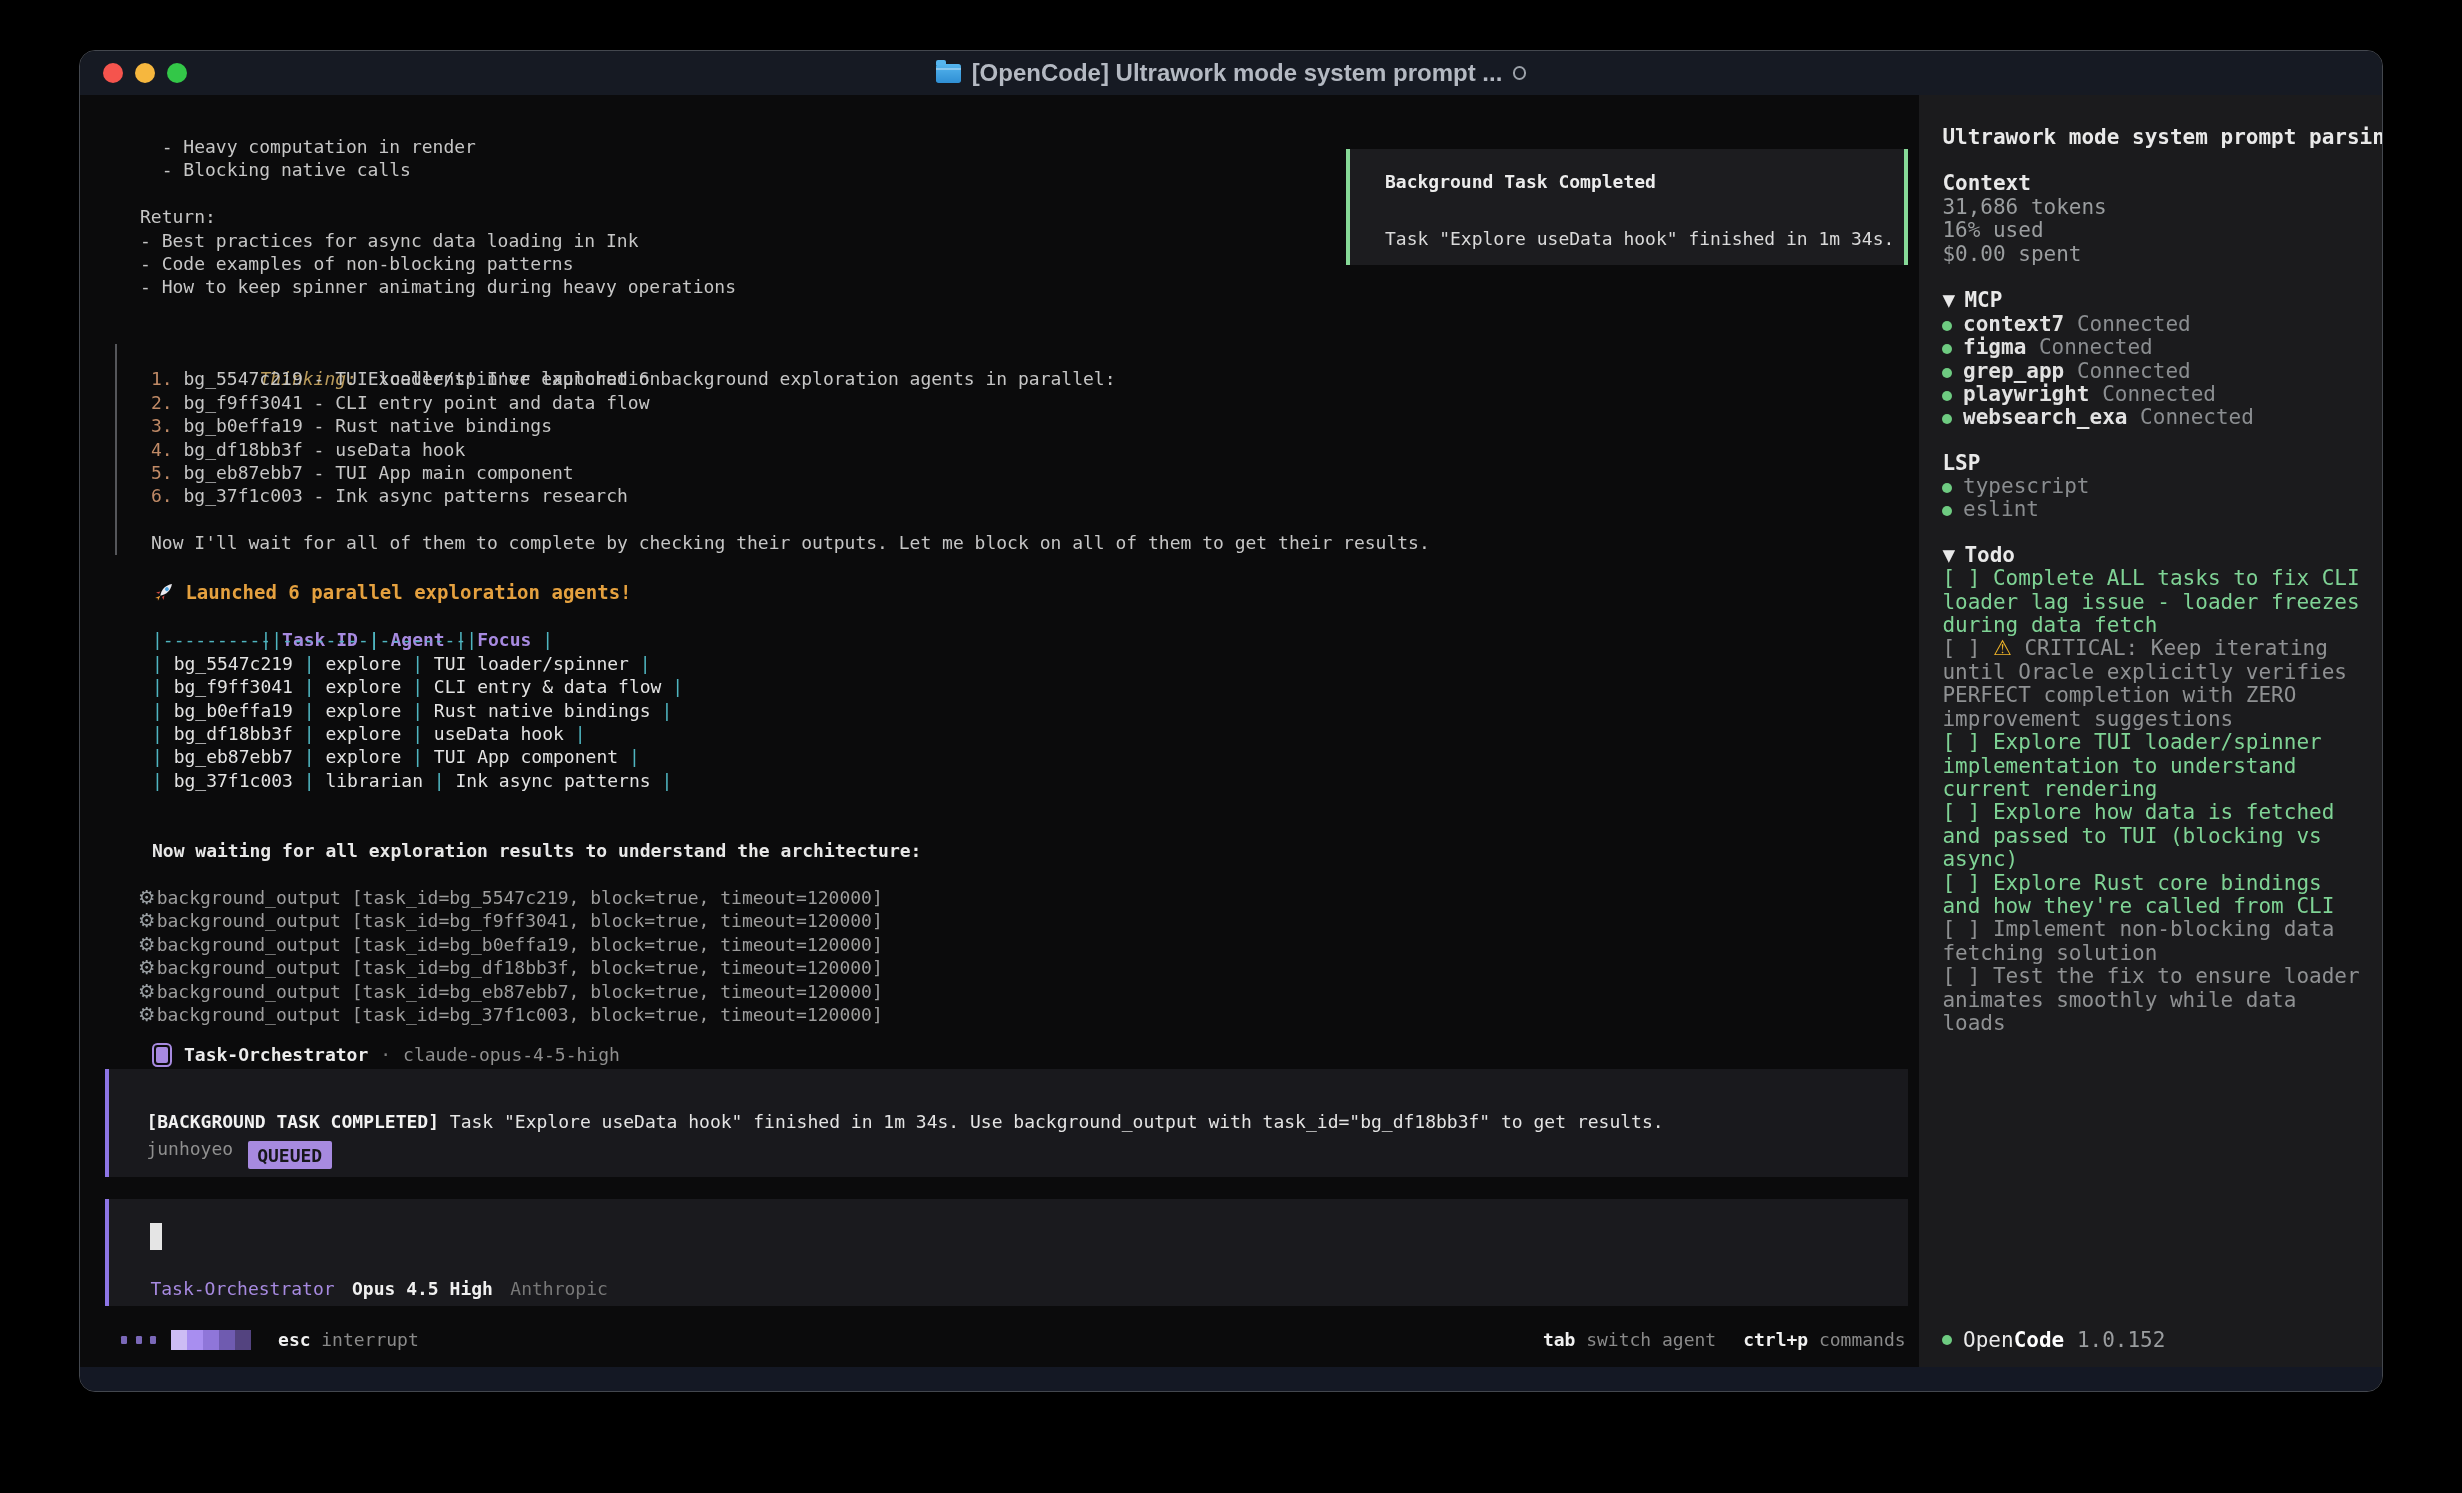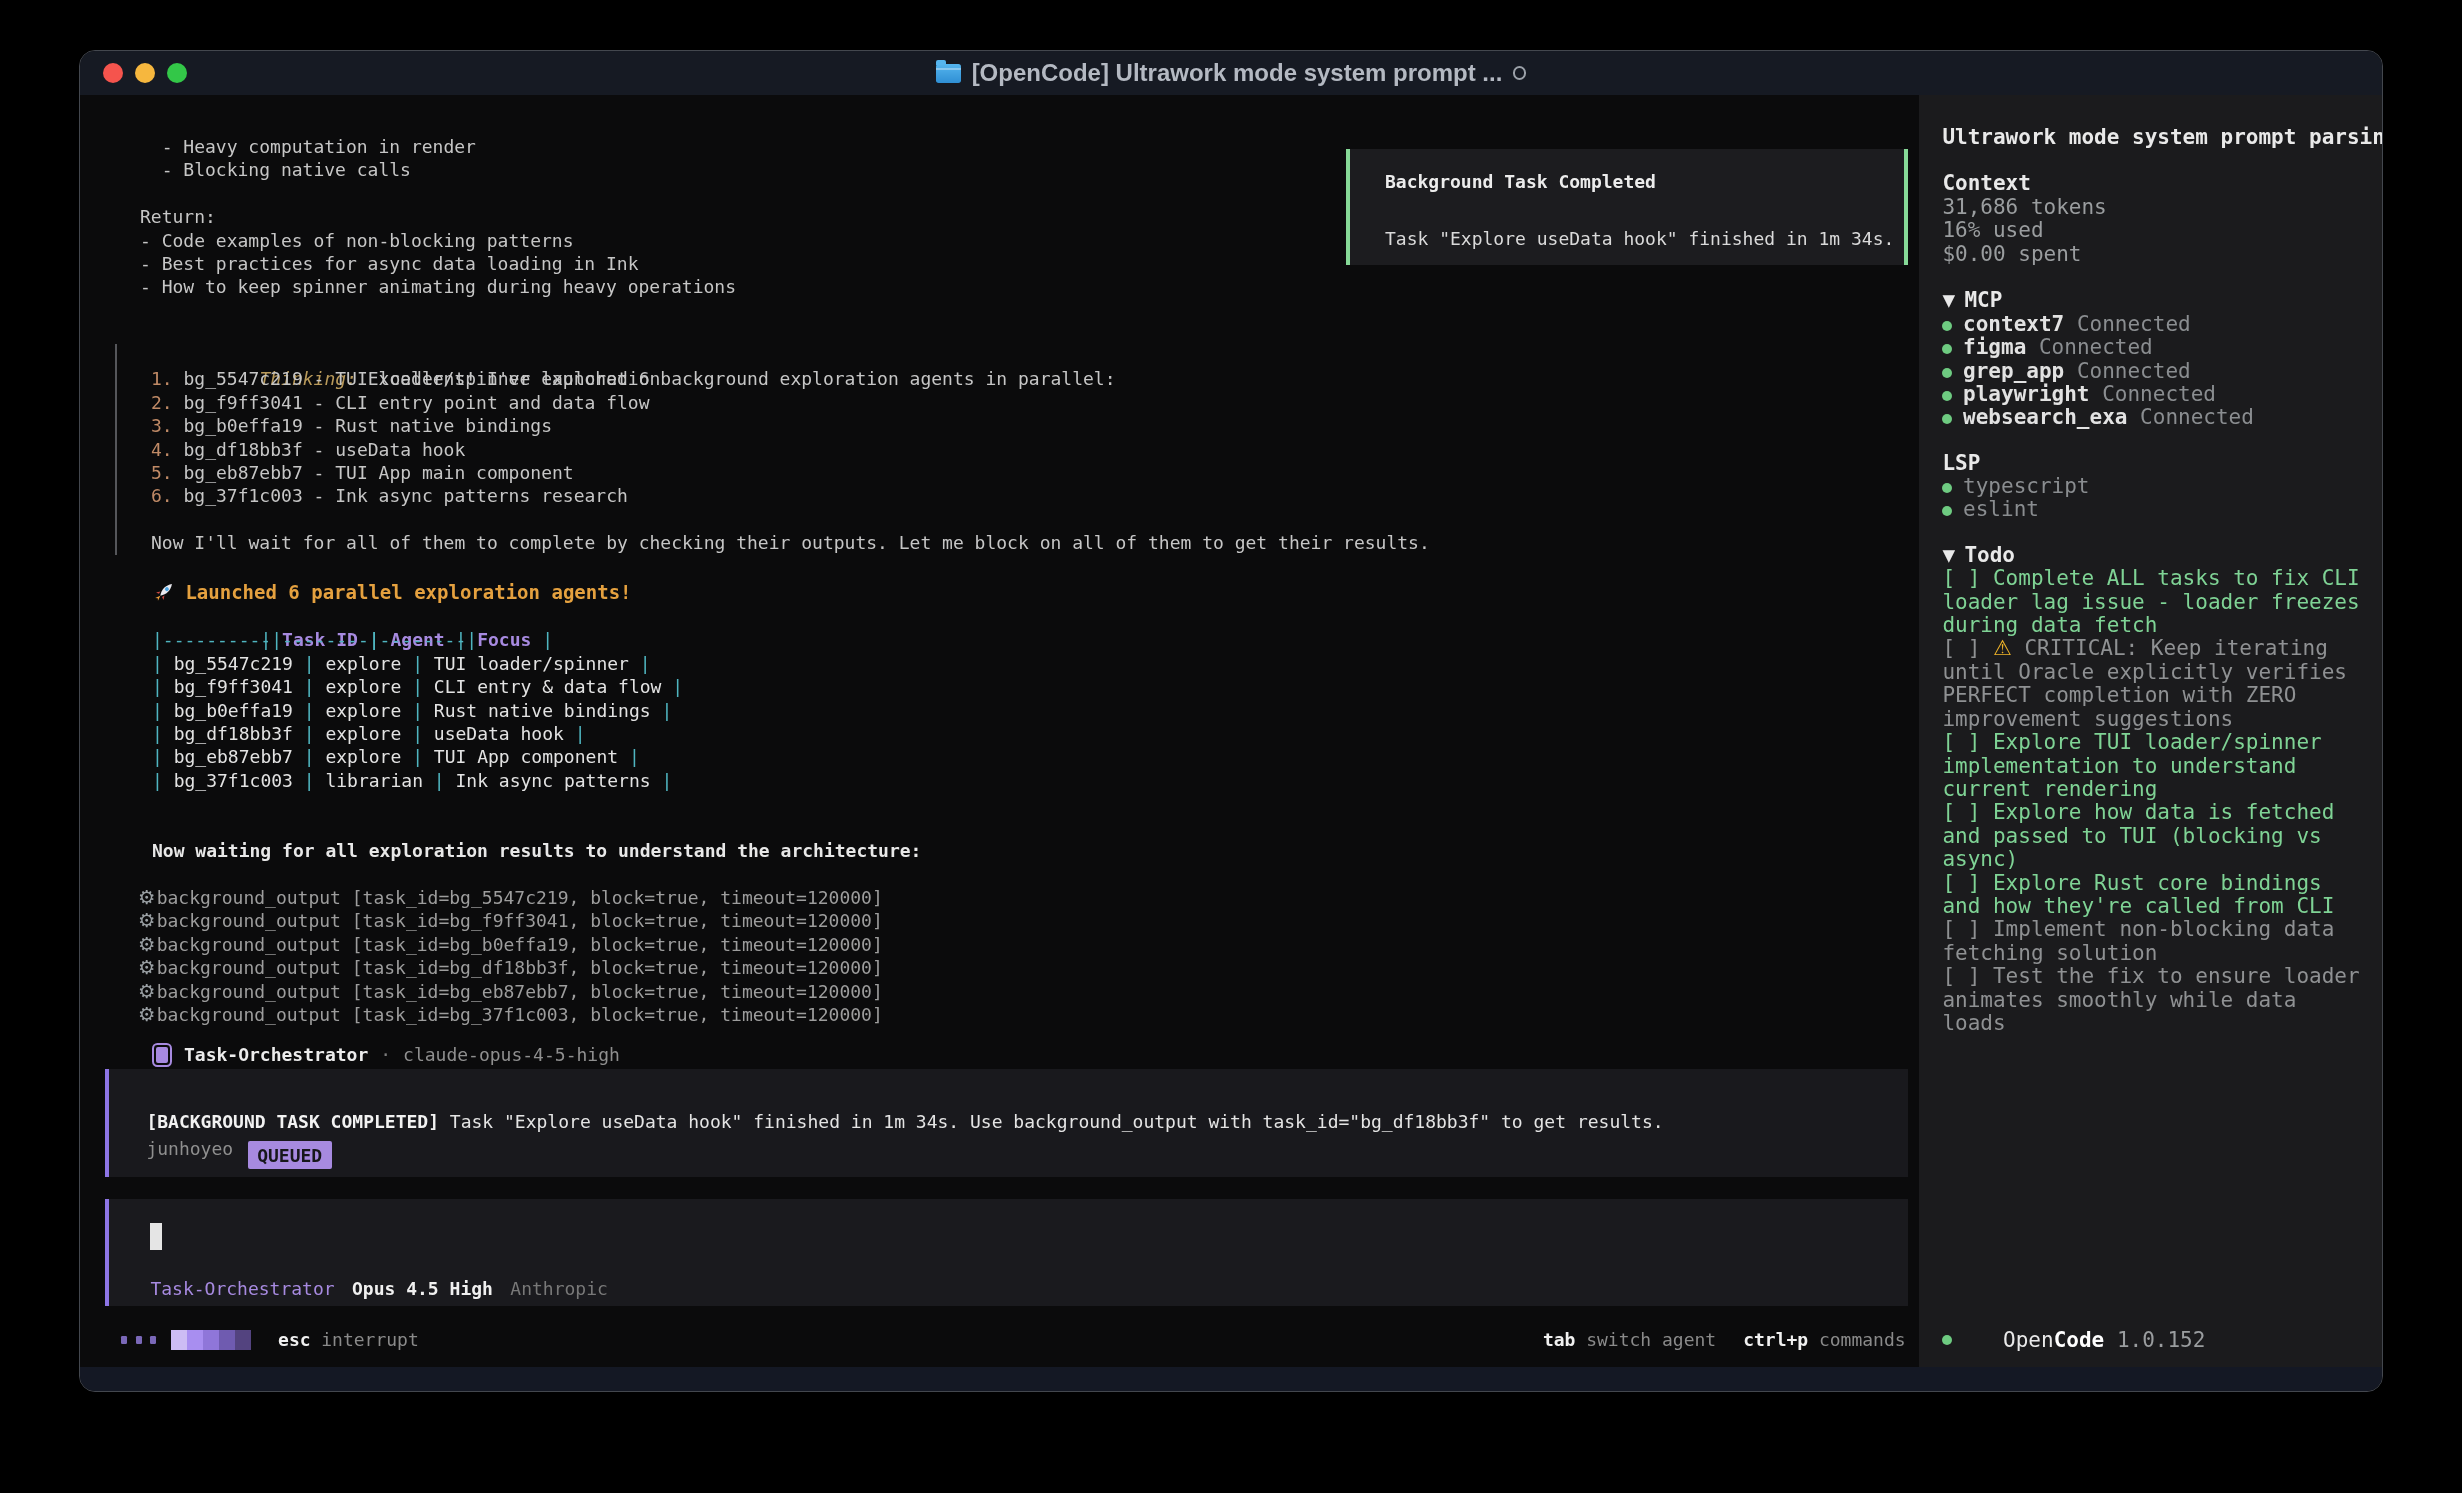--- a/index.html
+++ b/index.html
@@ -106,21 +106,21 @@
   .dim { color:#9a9d9f; }
   .gdot { display:inline-block; width:10px; height:10px; border-radius:50%; background:#6ecb81; margin-right:10.7px; }
   .tri { color:#e9e9e9; margin-right:9.4px; }
   .mcp-name { color:#e2e2e2; font-weight:bold; }
   .status { color:#8a8d90; }
   .todo-item { line-height:23.4px; white-space:pre-wrap; }
   .todo-green { color:#7fd395; }
   .todo-gray { color:#8f9193; }
   .warn { font-family:"DejaVu Sans", sans-serif; color:#f0b429; }
   .sb-footer { position:absolute; left:23.4px; top:1233px; height:23.4px; display:flex; align-items:center; white-space:pre; }
-  .oc-a { color:#e9e9e9;margin-left:40px; }
+  .oc-a { color:#e9e9e9; }
   .oc-b { color:#ffffff; font-weight:bold; }
 
   
   .footer-strip { height:24px; background:#141824; }
 </style>
 </head>
 <body>
 
 <div class="window">
 
@@ -139,22 +139,22 @@
 
   <div class="content">
 
     <div class="main">
 
       <div class="intro">
         <div class="line">  - Heavy computation in render</div>
         <div class="line">  - Blocking native calls</div>
         <div class="line"></div>
         <div class="line">Return:</div>
+        <div class="line">- Best practices for async data loading in Ink</div>
         <div class="line">- Code examples of non-blocking patterns</div>
-        <div class="line">- Best practices for async data loading in Ink</div>
         <div class="line">- How to keep spinner animating during heavy operations</div>
       </div>
 
       <div class="thinking">
         <div class="line">
           <span class="em">Thinking:</span><span> Excellent! I've launched 6 background exploration agents in parallel:</span>
         </div>
         <div class="line"><span class="num">1. </span><span>bg_5547c219 - TUI loader/spinner exploration</span></div>
         <div class="line"><span class="num">2. </span><span>bg_f9ff3041 - CLI entry point and data flow</span></div>
         <div class="line"><span class="num">3. </span><span>bg_b0effa19 - Rust native bindings</span></div>

